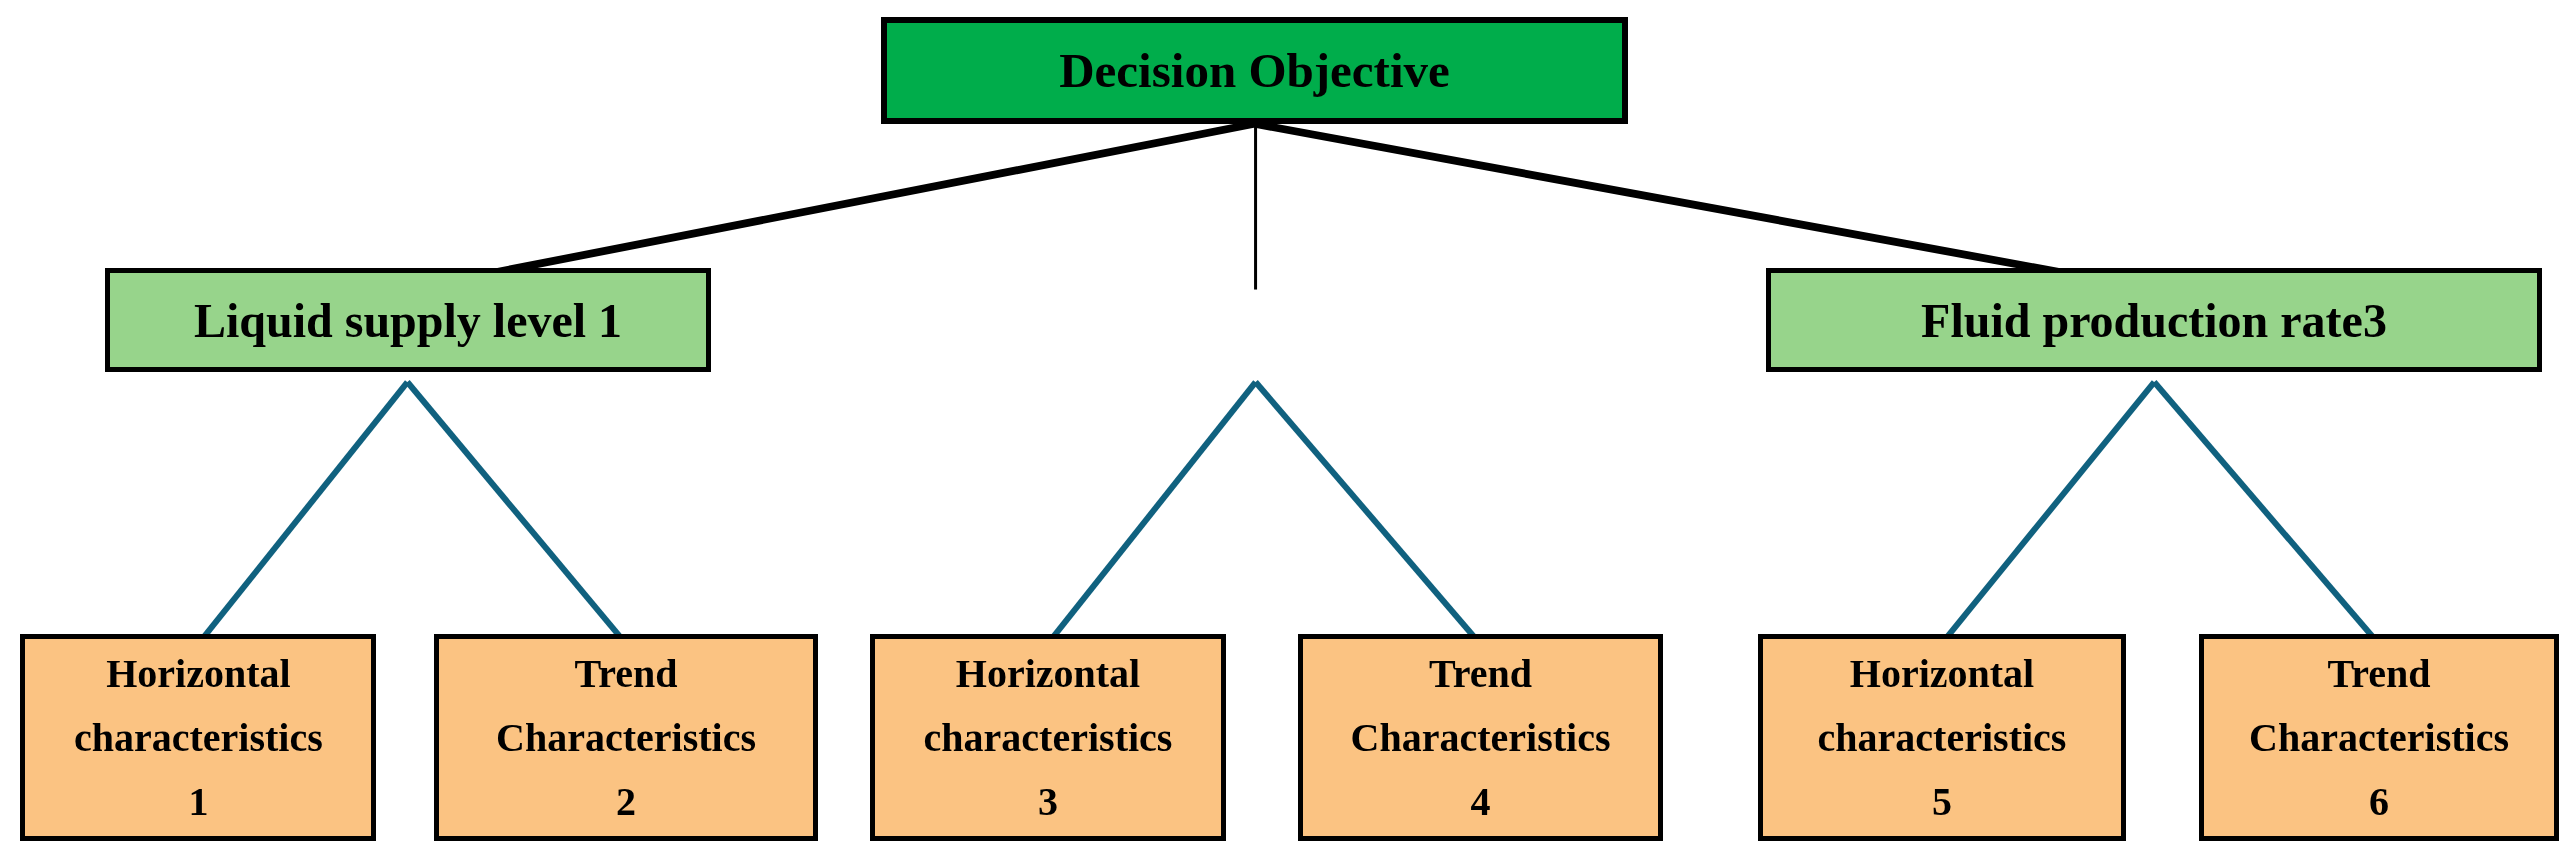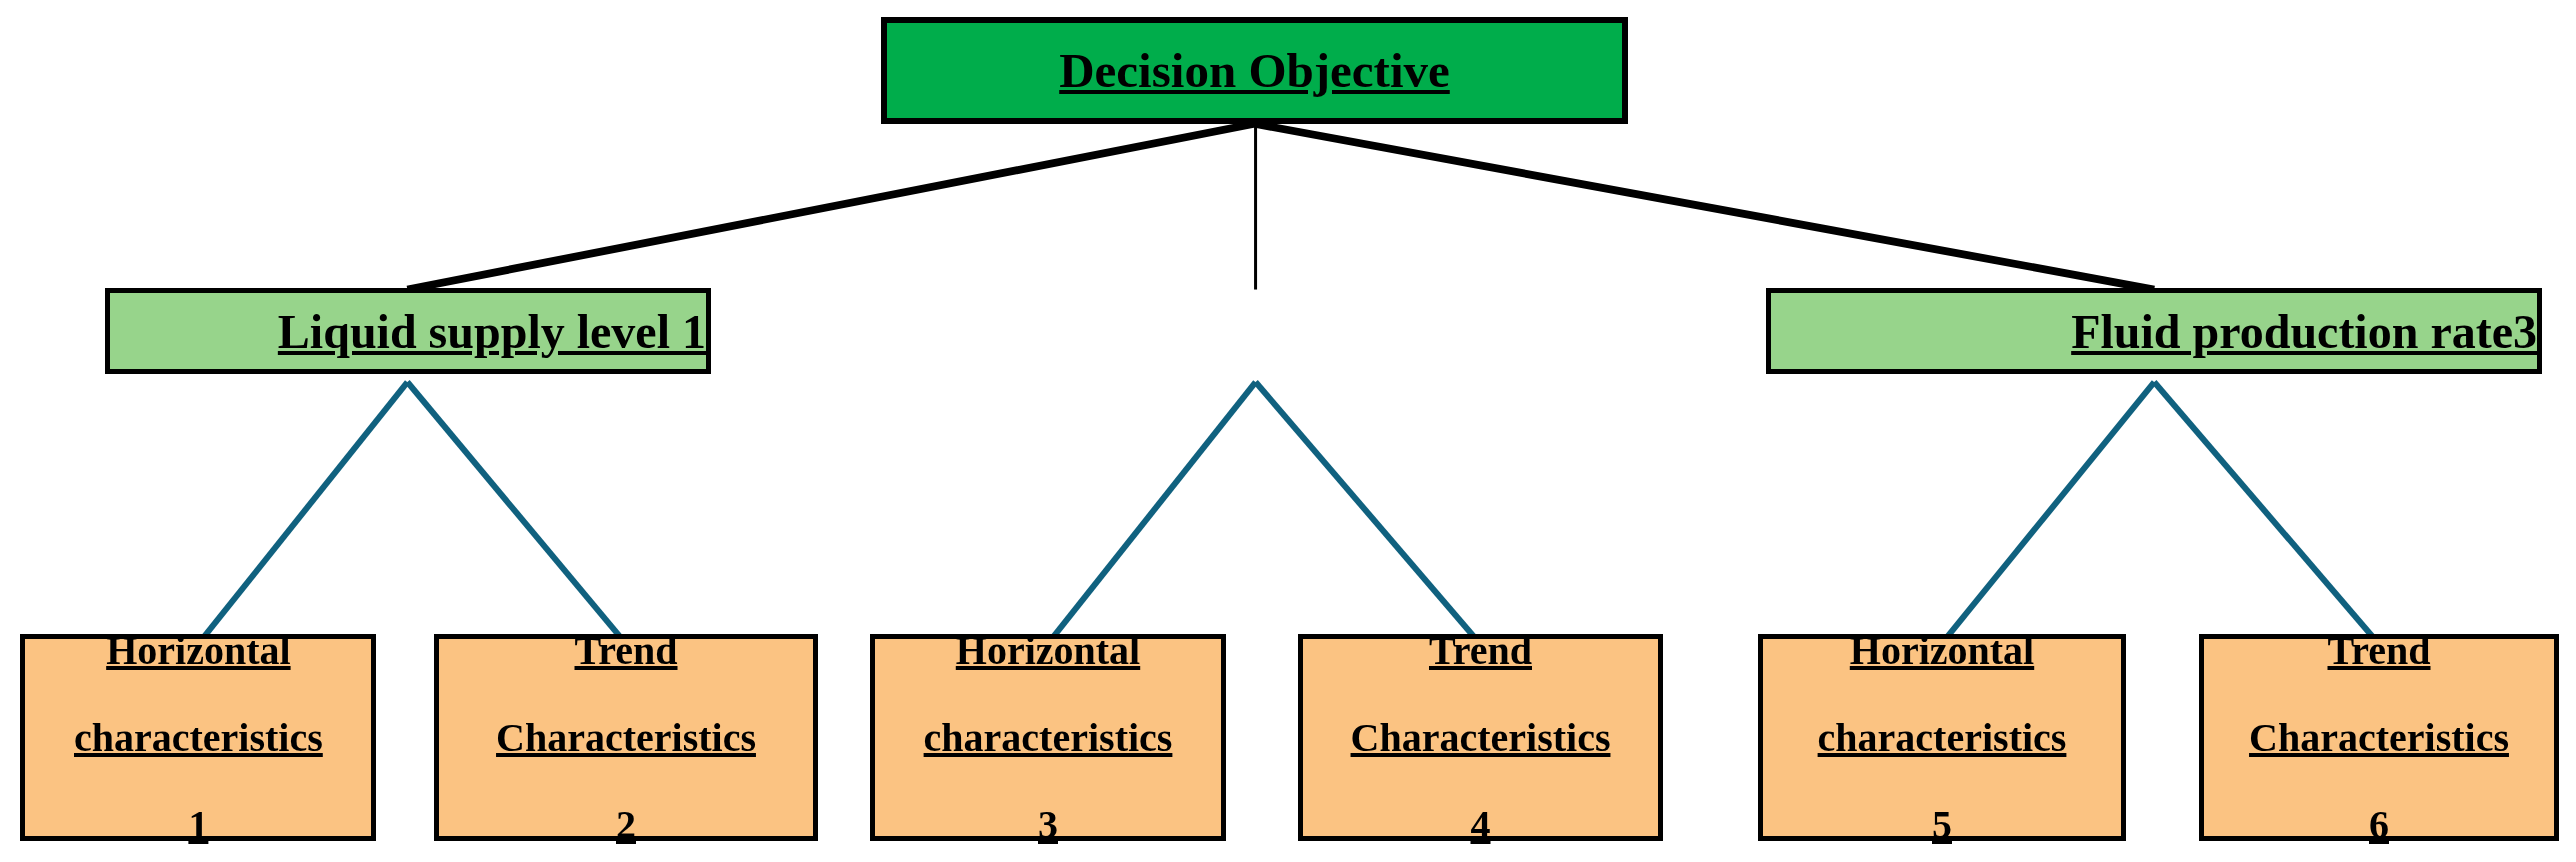--- a/index.html
+++ b/index.html
@@ -24,45 +24,43 @@
   .parent-link.thin  { stroke-width: 5px; }
   .child-link   { stroke: var(--child-link, #10617F); stroke-width: 10px; }
   .node {
     position: absolute;
     z-index: 1;
     box-sizing: border-box;
     display: flex;
     align-items: center;
     justify-content: center;
     text-align: center;
-    text-decoration: underline;
   }
   .node-root {
     background: var(--root-fill, #00AD4B);
     border: 6.6px solid var(--border, #000);
     font-size: 49px;
     left: 881px; top: 17px; width: 747px; height: 107px;
   }
   .node-criterion {
     background: var(--criterion-fill, #97D48B);
     border: 5.4px solid var(--border, #000);
     font-size: 48px;
-    top: 288px; height: 86px; justify-content: flex-end;
+    top: 268px; height: 104px;
   }
   .node-criterion.c1 { left: 105px;  width: 606px; }
   .node-criterion.c2 { left: 945px; width: 621px; }
   .node-criterion.c3 { left: 1766px; width: 776px; }
   .node-characteristic {
     background: var(--characteristic-fill, #FBC382);
     border: 5.4px solid var(--border, #000);
     font-size: 40px;
     line-height: 1.6;
     top: 634px; height: 207px;
     flex-direction: column;
-    gap: 23px;
   }
   .node-characteristic.o1 { left: 20.4px;   width: 356px; }
   .node-characteristic.o2 { left: 434px;  width: 384px; }
   .node-characteristic.o3 { left: 870px; width: 356px; }
   .node-characteristic.o4 { left: 1298px; width: 365px; }
   .node-characteristic.o5 { left: 1758px; width: 368px; }
   .node-characteristic.o6 { left: 2199px; width: 360px; }
   .char-line { display: block; }
 </style>
 </head>

